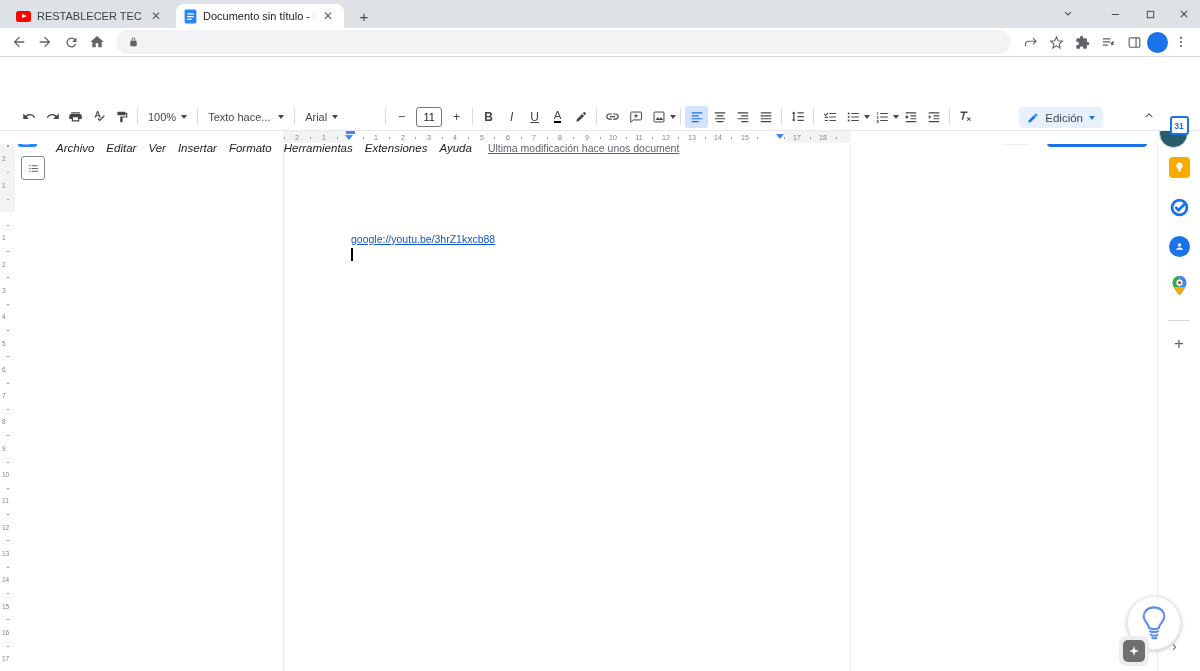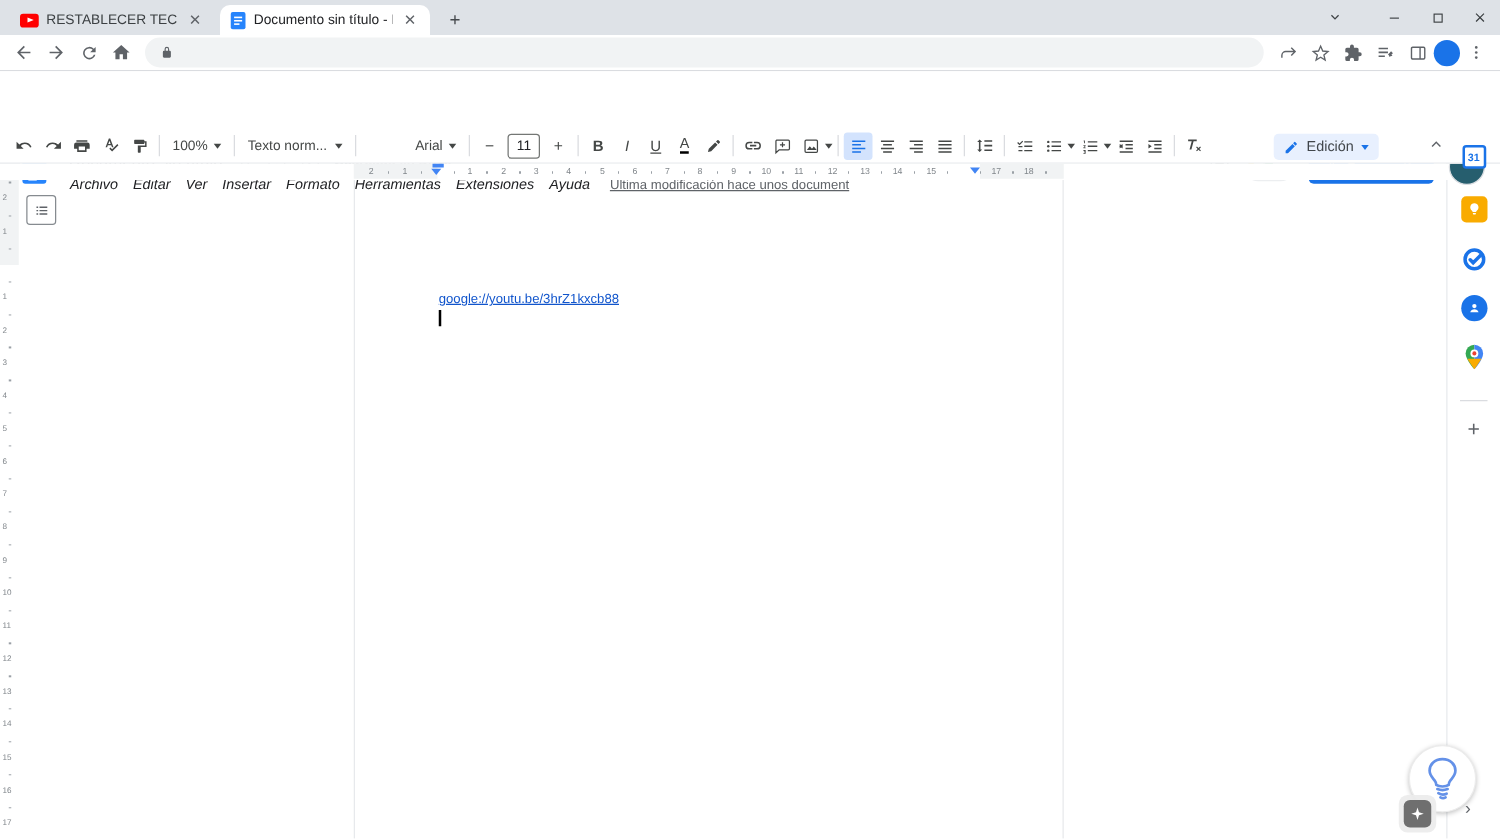--- a/index.html
+++ b/index.html
@@ -38,21 +38,21 @@
   .menurow{position:absolute;left:50px;top:83px;display:flex;align-items:center;}
   .menu-item{font-size:11.5px;color:#202124;padding:2px 6px;border-radius:3px;font-style:italic;}
   .lastmod{font-size:10.5px;color:#5f6368;text-decoration:underline;margin-left:10px;white-space:nowrap;}
   .share-btn{display:flex;align-items:center;gap:6px;height:27px;padding:0 13px;background:#1a73e8;
     border-radius:4px;color:#fff;font-size:12px;font-weight:bold;}
   .avatar-b{width:27px;height:27px;border-radius:50%;background:#265e6e;border:1px solid #d8dce0;}
   .meet-chip{display:flex;align-items:center;gap:3px;padding:2px 6px 2px 2px;border-radius:14px;
     box-shadow:0 0 0 1px #eceef0;}
   
   .toolbar{position:absolute;left:0;top:103px;width:1200px;height:28px;background:#fff;
-    border-bottom:1px solid #e8eaed;display:flex;align-items:center;padding-left:8px;box-sizing:border-box;}
+    border-bottom:1px solid #e8eaed;display:flex;align-items:center;padding-left:18px;box-sizing:border-box;}
   .ti{width:23px;height:22px;display:flex;align-items:center;justify-content:center;color:#444746;
     border-radius:3px;flex:none;}
   .ti.active{background:#d3e3fd;color:#1a73e8;}
   .sep{width:1px;height:17px;background:#dadce0;margin:0 4px;flex:none;}
   .dd{display:flex;align-items:center;gap:5px;padding:0 6px;height:22px;font-size:11px;color:#444746;flex:none;}
   .car{width:0;height:0;border-left:3.5px solid transparent;border-right:3.5px solid transparent;
     border-top:4px solid #444746;flex:none;}
   .sizebox{width:24px;height:18px;border:1px solid #747775;border-radius:3px;display:flex;
     align-items:center;justify-content:center;font-size:11px;color:#202124;margin:0 3px;flex:none;}
   .tchar{font-size:12.5px;color:#444746;}
@@ -303,25 +303,25 @@
           <path d="M17 3H5a1 1 0 0 0-1 1v4a1 1 0 0 0 1 1h12a1 1 0 0 0 1-1V7h1v4H9v9a1 1 0 0 0 1 1h2a1 1 0 0 0 1-1v-7h8V5h-3V4a1 1 0 0 0-1-1z"></path>
         </svg>
     </span>
     <span class="sep"></span>
     <span class="dd">
       <span>100%</span>
         <span class="car"></span>
     </span>
     <span class="sep"></span>
     <span class="dd" style="width:76px;justify-content:space-between;">
-      <span>Texto norm...</span>
+      <span>Texto hace...</span>
         <span class="car"></span>
     </span>
     <span class="sep"></span>
-    <span class="dd" style="width:70px;justify-content:flex-end;">
+    <span class="dd" style="width:70px;justify-content:flex-start;">
       <span>Arial</span>
         <span class="car"></span>
     </span>
     <span class="sep"></span>
     <span class="ti">
         <span class="tchar">−</span>
       </span>
     <span class="sizebox">11</span>
     <span class="ti">
         <span class="tchar">+</span>

